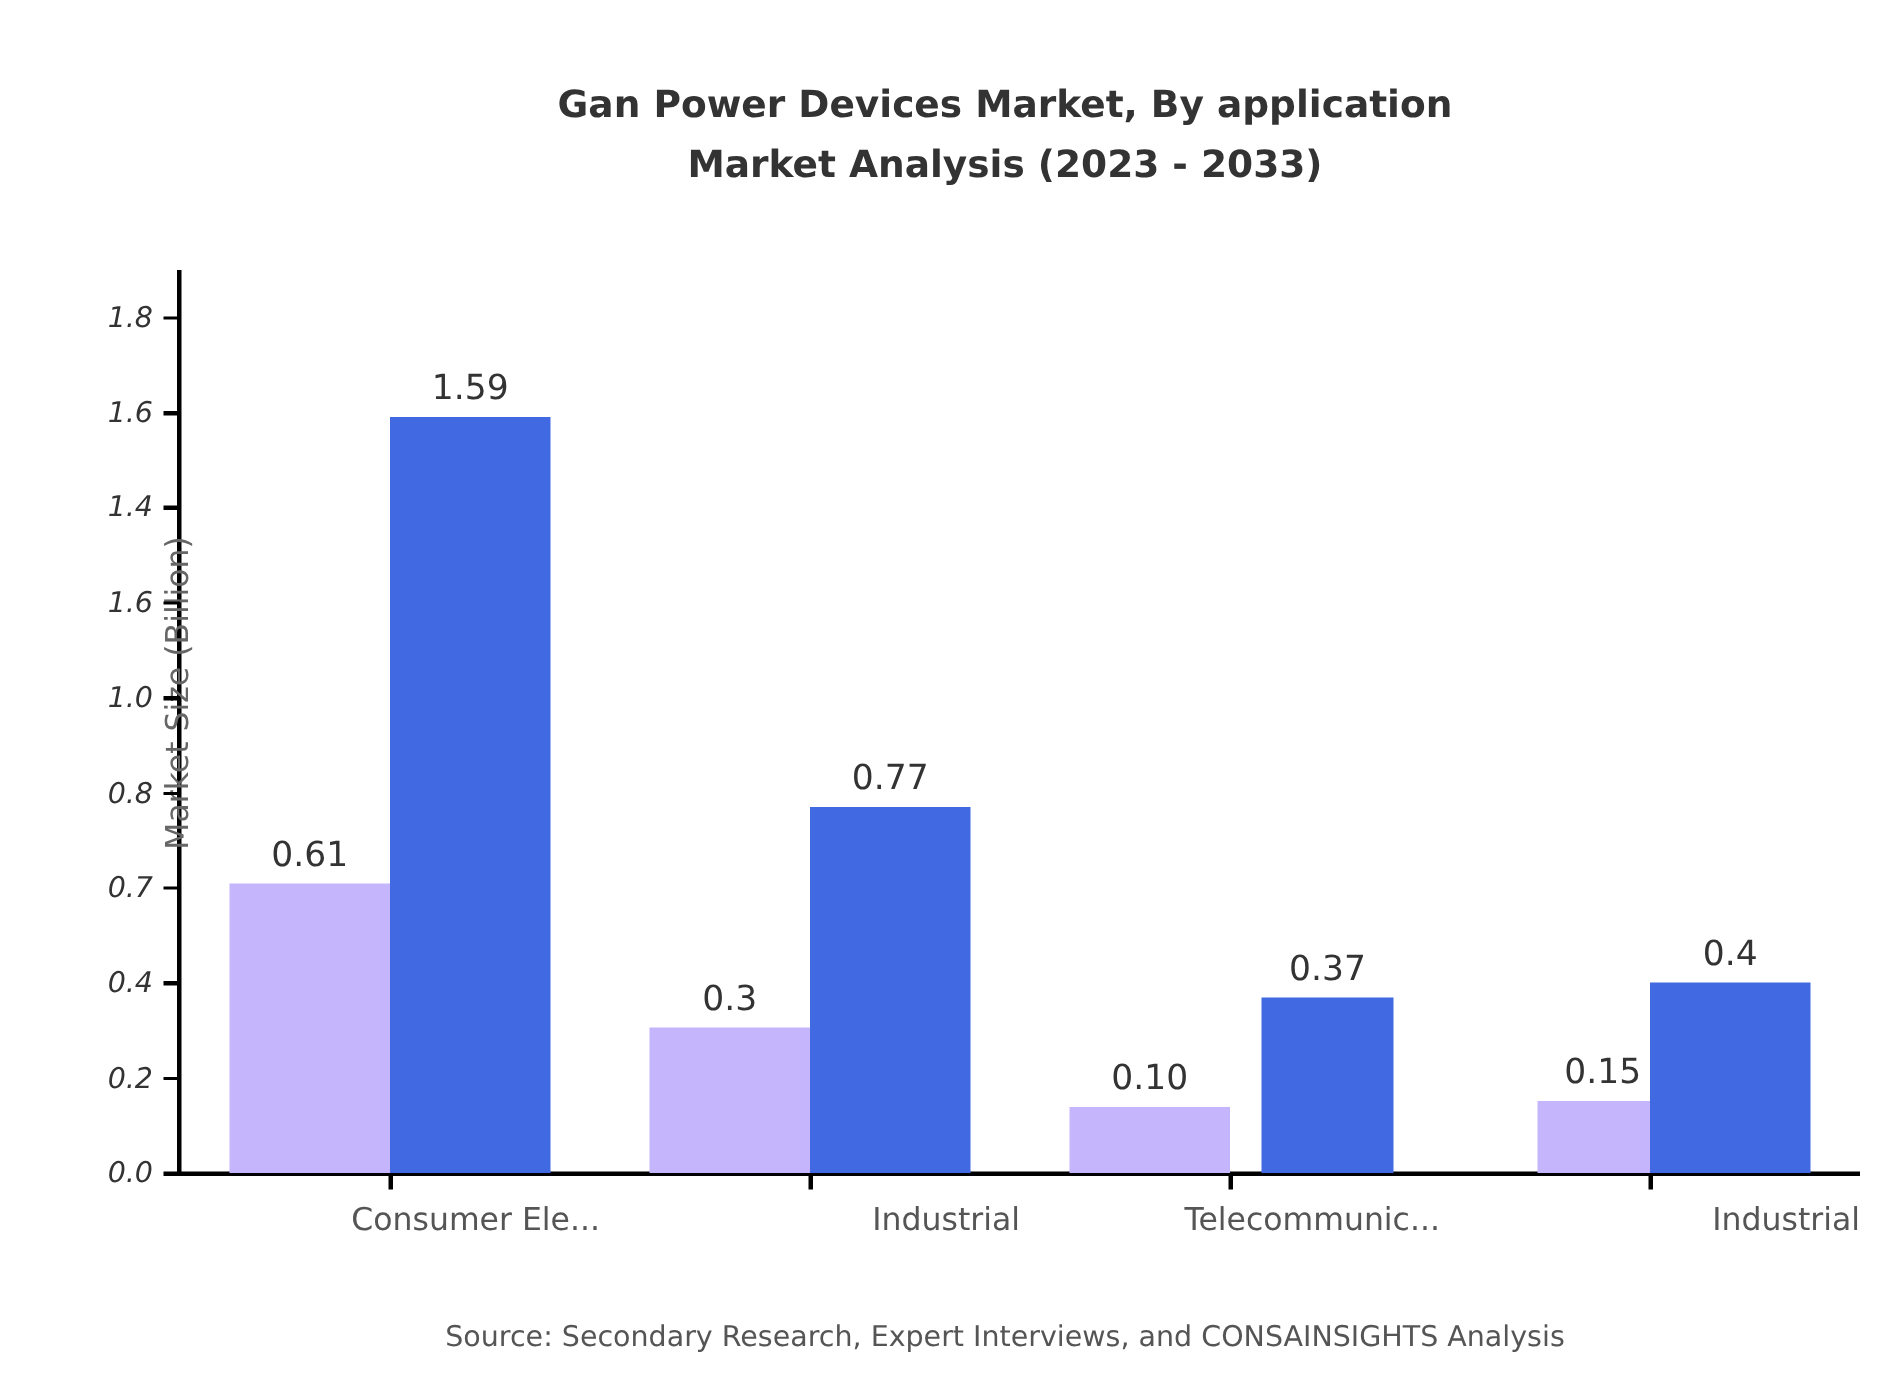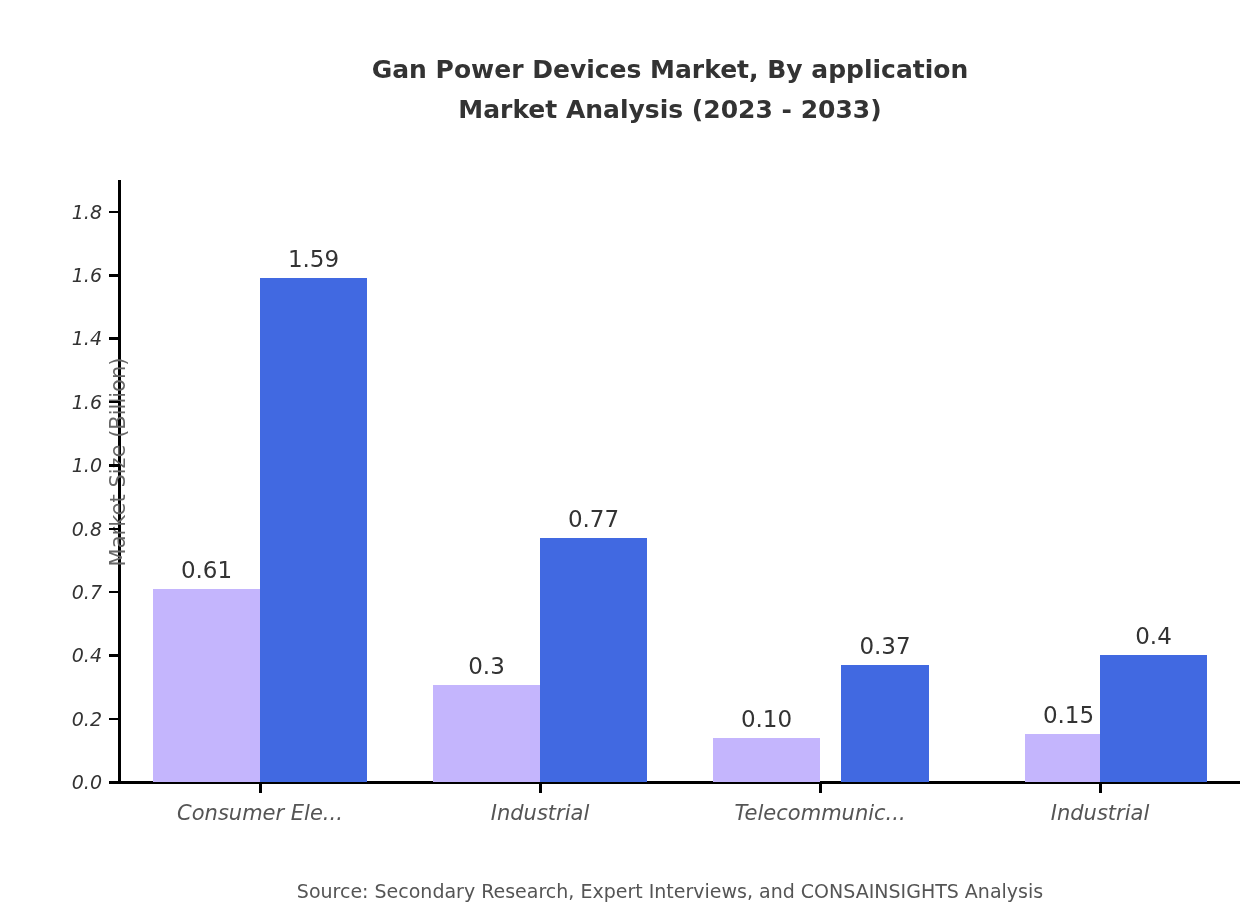--- a/index.html
+++ b/index.html
@@ -102,26 +102,25 @@
     top: 0;
     width: 2.5px;
     height: 11px;
     background: #000000;
   }
   .xtick .ticklabel {
     position: absolute;
     left: -140px;
     top: 16px;
     width: 280px;
-    text-align: center;
+    text-align: right;
     font-size: 21px;
     color: #555555;
     line-height: 30px;
     white-space: nowrap;
-    font-style: italic;
   }
 
   
   .y-axis-title {
     position: absolute;
     left: -452px;
     top: 270px;
     width: 900px;
     text-align: center;
     transform: rotate(-90deg);

